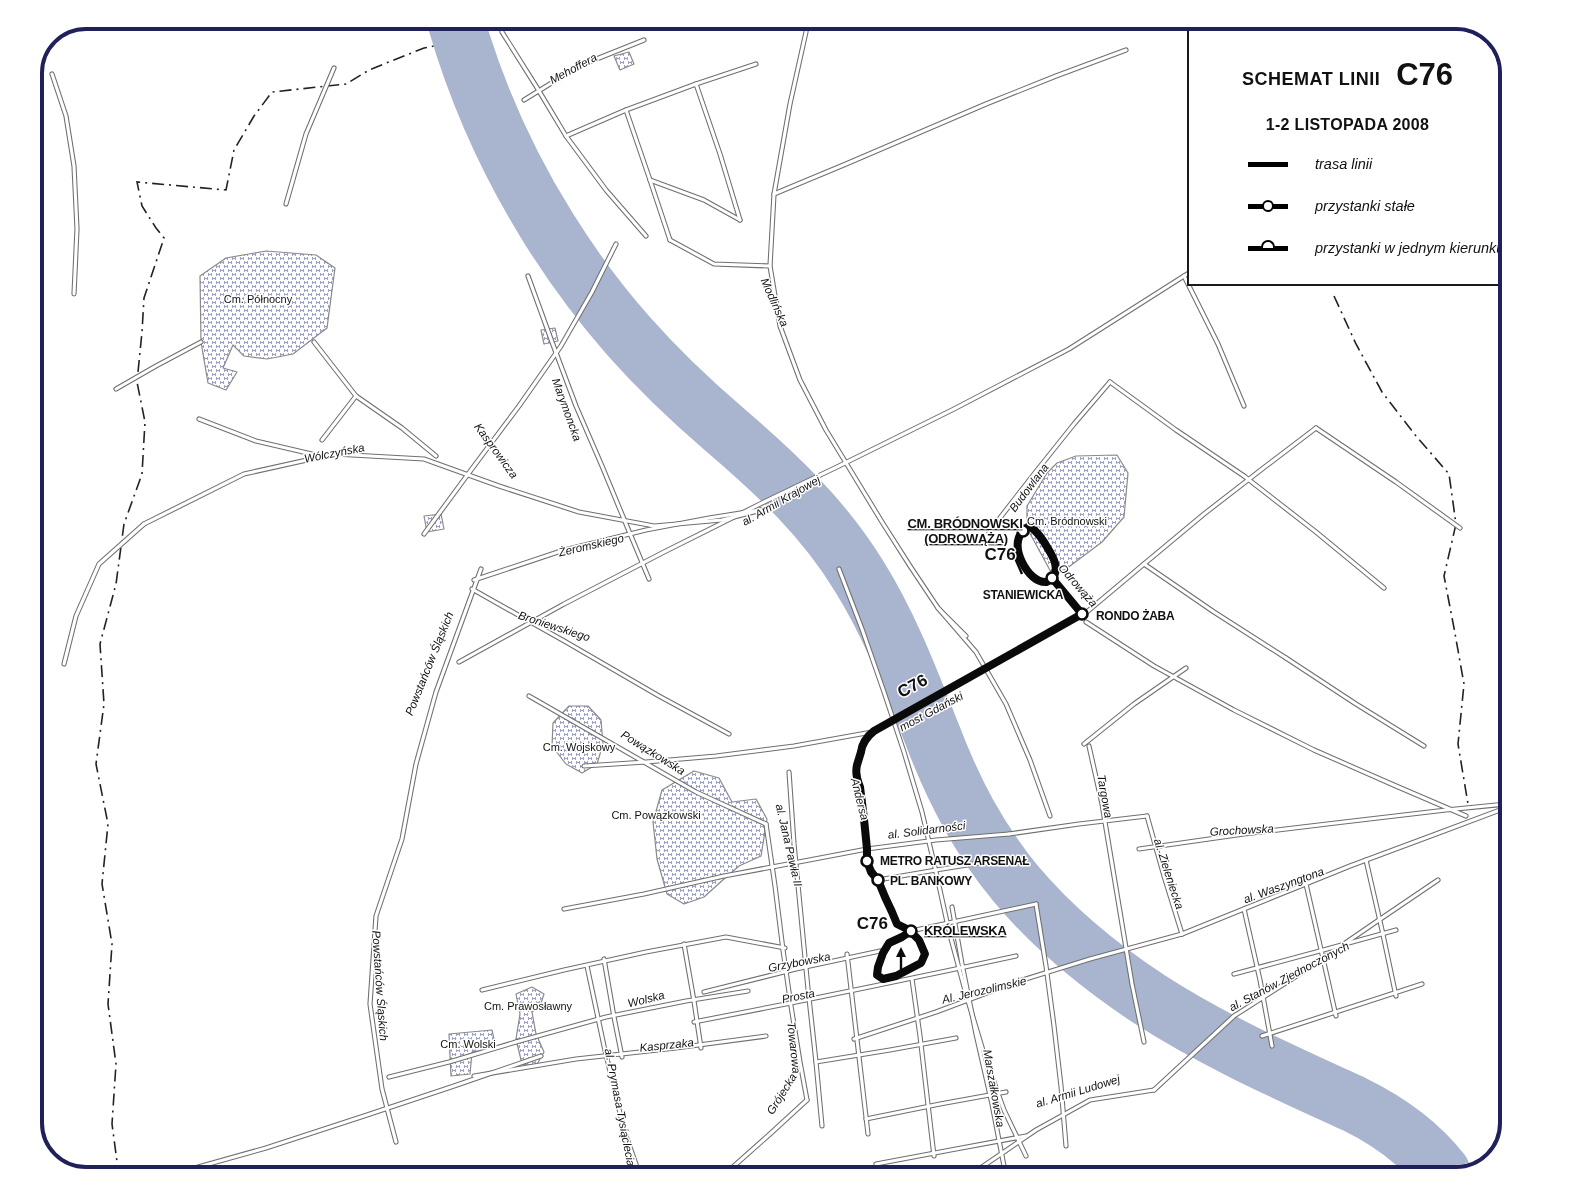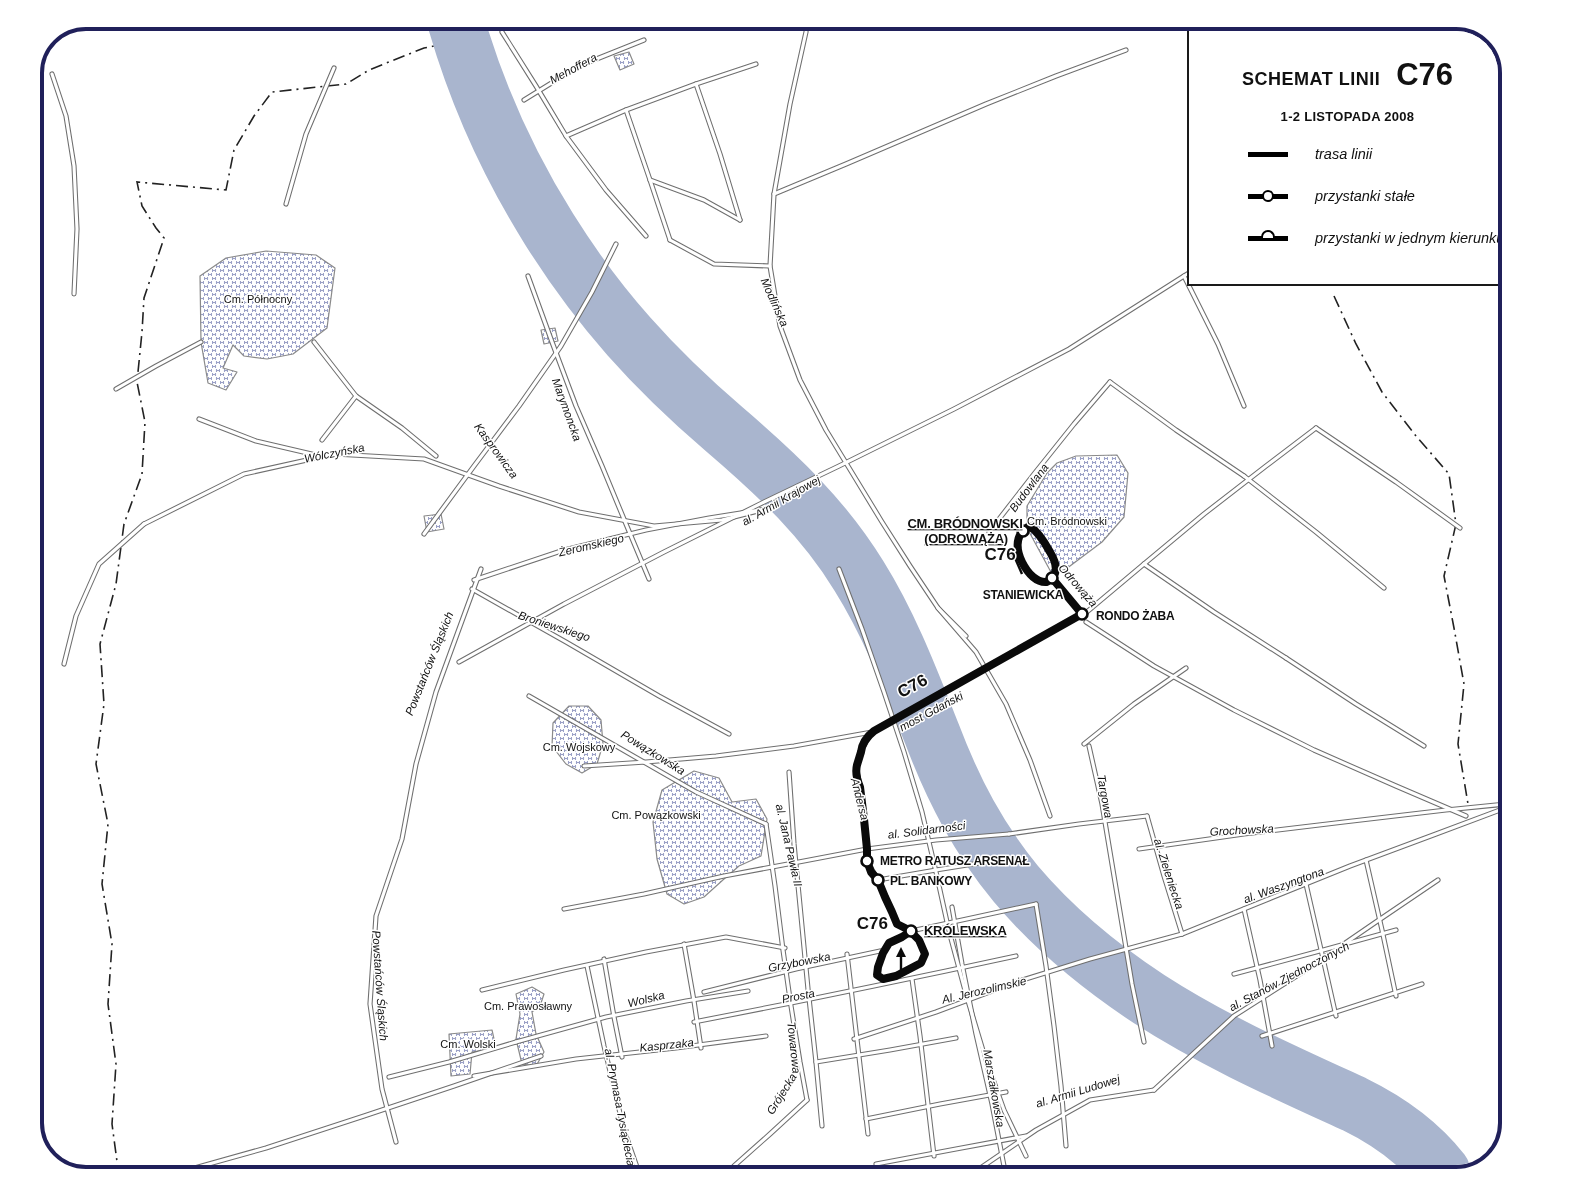--- a/index.html
+++ b/index.html
@@ -19,21 +19,21 @@
   text.stop{font-size:12px;font-weight:bold;letter-spacing:-0.3px;}
   text.stop-terminus{font-size:13px;font-weight:bold;text-decoration:underline;letter-spacing:-0.3px;}
   text.route-badge{font-size:17px;font-weight:bold;font-style:normal;}
 
   
   .legend{position:absolute;left:1143px;top:0;width:319px;height:255px;background:#fff;
     border-left:2px solid #1a1a1a;border-bottom:2px solid #1a1a1a;box-sizing:border-box;z-index:5;}
   .legend-title{display:flex;justify-content:center;align-items:baseline;gap:16px;margin-top:26px;}
   .legend-title .prefix{font-size:18px;font-weight:bold;letter-spacing:.5px;color:#111;}
   .legend-title .line-no{font-size:31px;font-weight:bold;color:#111;}
-  .legend-sub{text-align:center;font-size:13px;font-weight:bold;color:#111;margin-top:16px;letter-spacing:.3px;}
+  .legend-sub{text-align:center;font-size:16px;font-weight:bold;color:#111;margin-top:23px;letter-spacing:.3px;}
   .legend-rows{margin-top:22px;display:flex;flex-direction:column;gap:26px;font-style:italic;}
   .legend-row{display:flex;align-items:center;padding-left:58px;}
   .sym{width:42px;display:flex;justify-content:center;margin-right:26px;position:relative;}
   .sym-line{width:40px;height:5px;background:#000;}
   .sym-stop{width:40px;height:5px;background:#000;position:relative;}
   .sym-stop::after{content:'';position:absolute;left:50%;top:50%;transform:translate(-50%,-50%);
     width:8px;height:8px;background:#fff;border:2px solid #000;border-radius:50%;}
   .sym-oneway{width:40px;height:5px;background:#000;position:relative;}
   .sym-oneway::after{content:'';position:absolute;left:50%;top:-6px;transform:translateX(-50%);
     width:10px;height:6px;background:#fff;border:2px solid #000;border-bottom:none;border-radius:7px 7px 0 0;}

